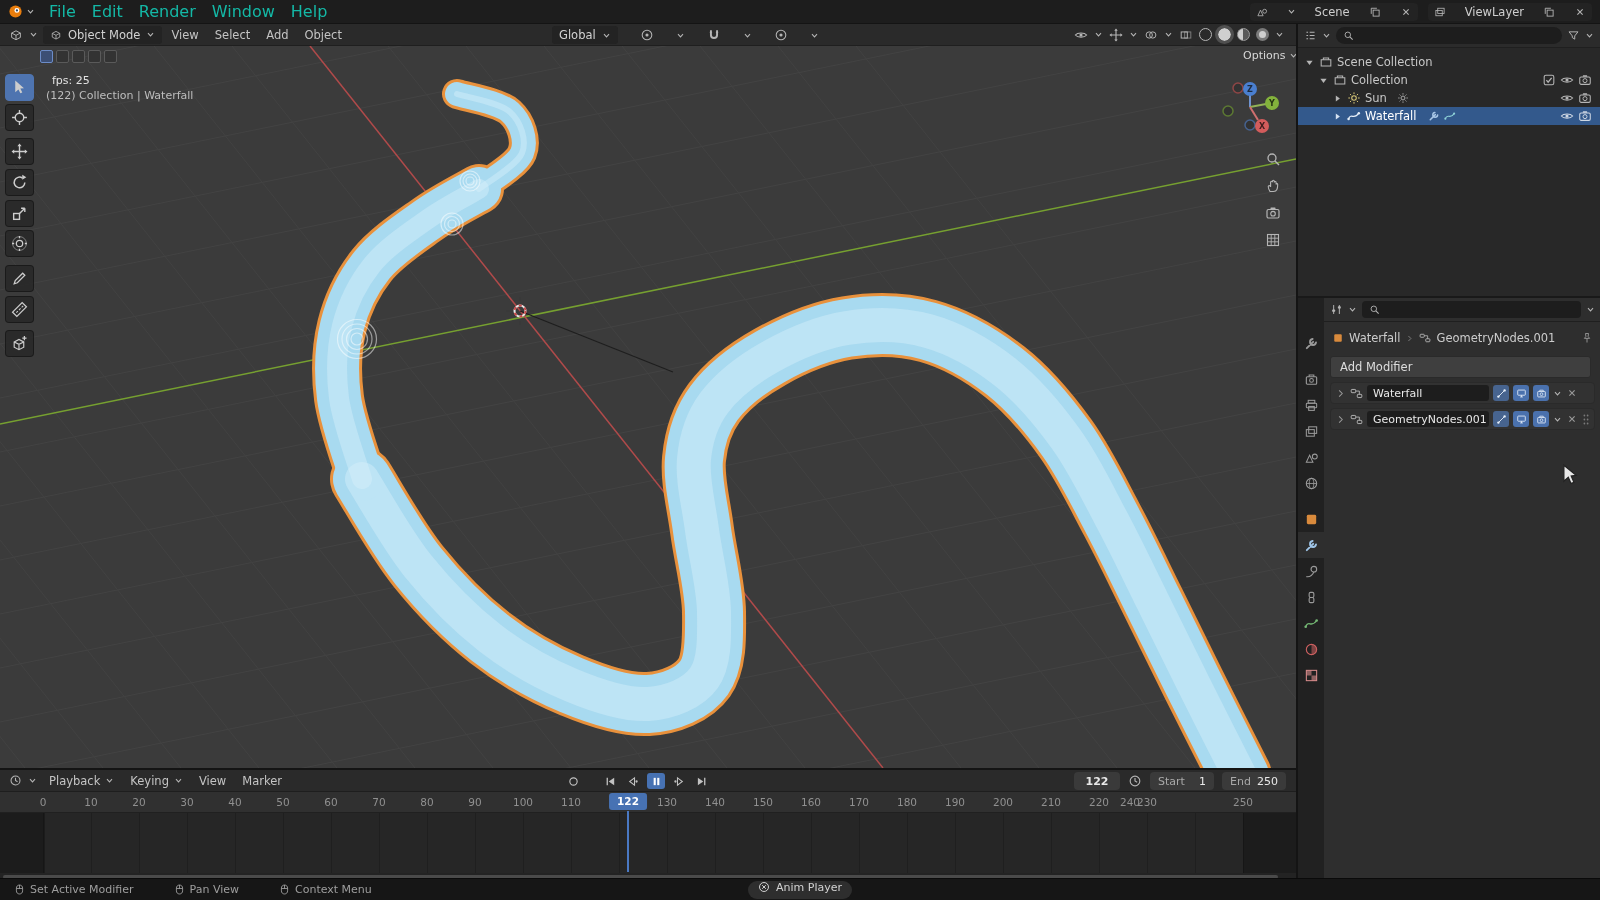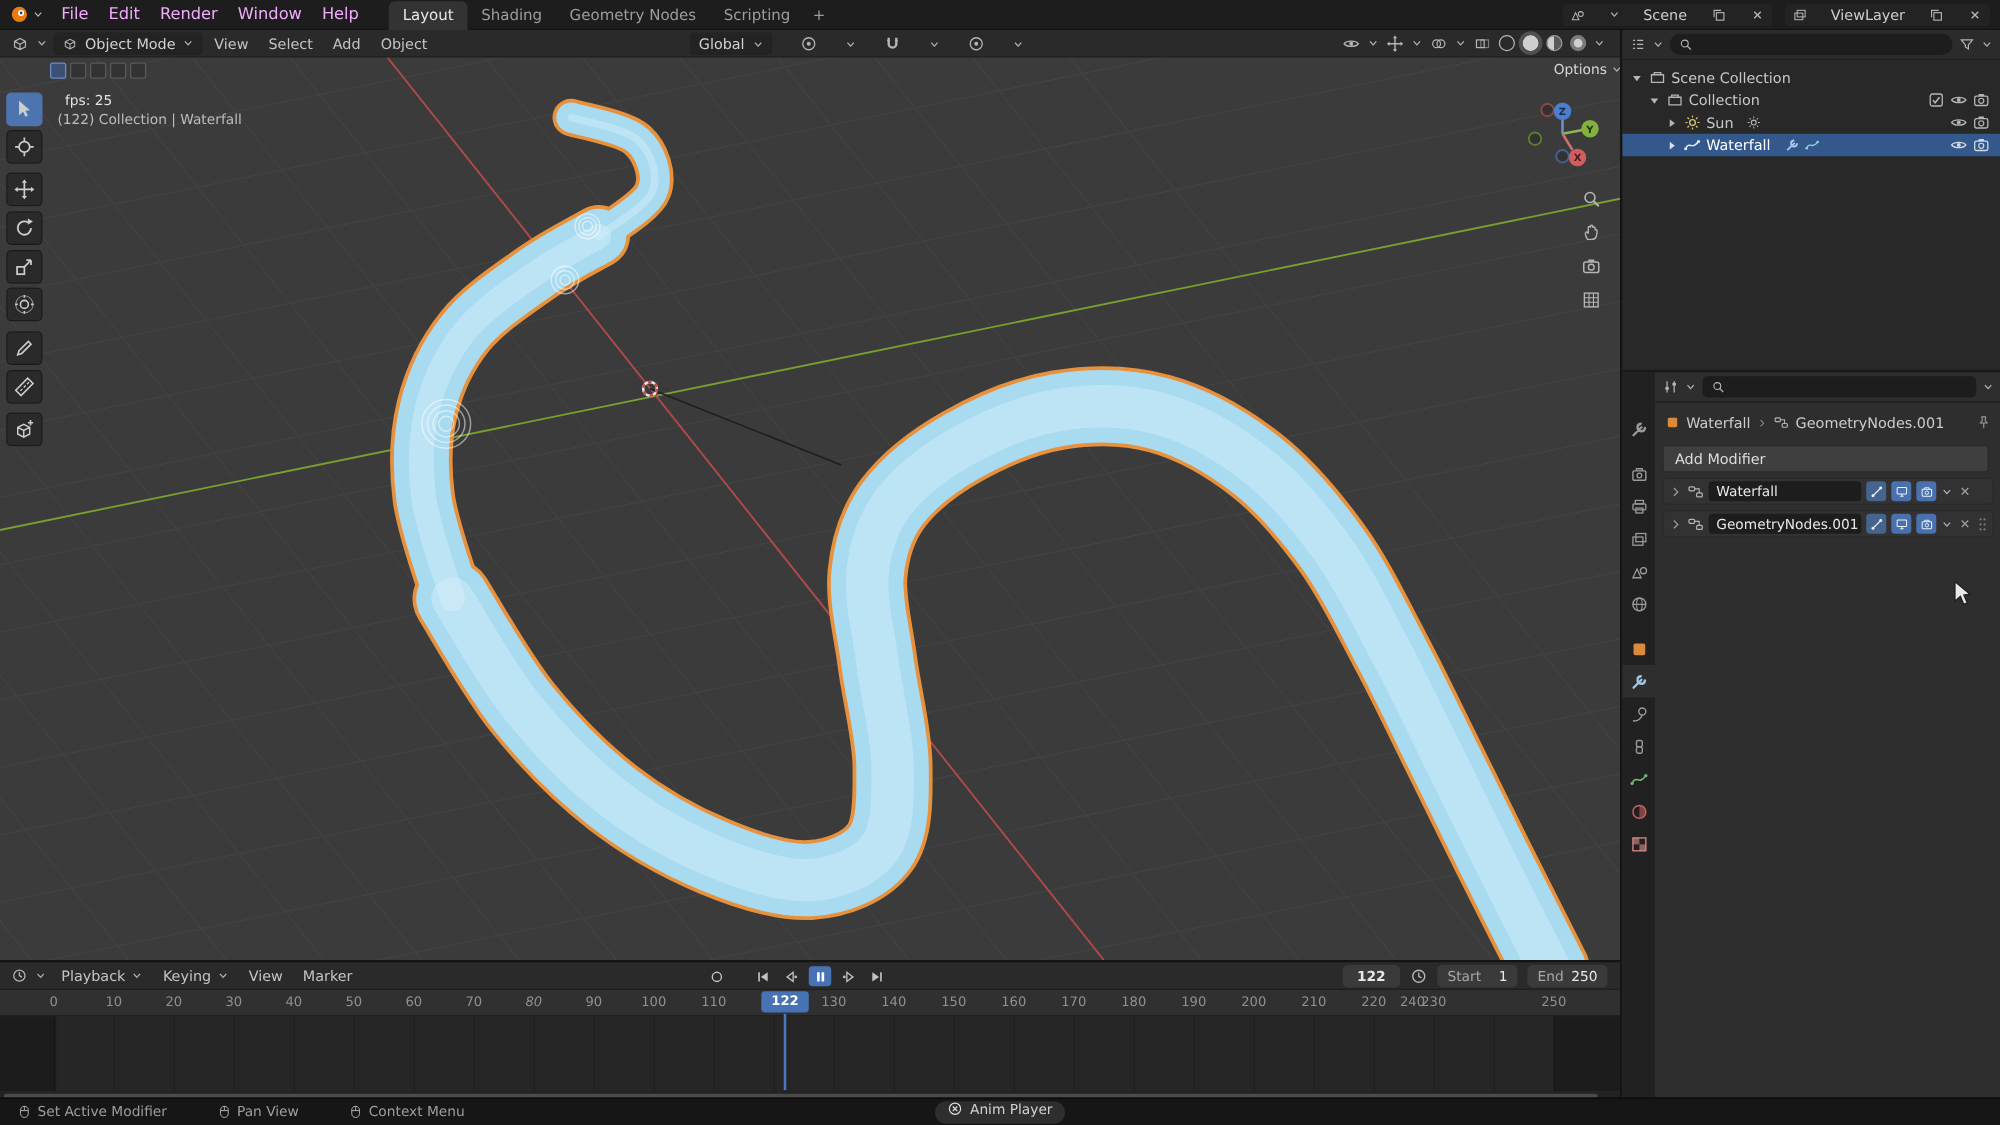--- a/index.html
+++ b/index.html
@@ -2,21 +2,21 @@
 <html><head>
 <meta charset="utf-8">
 <style>
   html,body{margin:0;padding:0;}
   body{width:1600px;height:900px;background:#1d1d1d;font-family:"DejaVu Sans","Liberation Sans",sans-serif;font-size:12px;color:#c6c6c6;overflow:hidden;user-select:none;position:relative;}
   svg.ic{display:block;color:#b5b5b5;}
   .car{width:9px;height:9px;color:#8a8a8a;}
   
   #topbar{position:absolute;left:0;top:0;width:1600px;height:24px;background:#1d1d1d;display:flex;align-items:center;border-bottom:1px solid #141414;box-sizing:border-box;}
   .logo{display:flex;align-items:center;gap:3px;padding:0 6px 0 8px;}
-  .mi{padding:3px 8px;color:#f0abfc;font-size:13px;white-space:nowrap;}
+  .mi{padding:3px 8px;color:#14b8a6;font-size:16px;white-space:nowrap;}
   #ws-tabs{display:flex;align-items:flex-end;margin-left:16px;height:24px;}
   .ws{padding:4px 11px 5px;border-radius:5px 5px 0 0;color:#9d9d9d;font-size:12px;white-space:nowrap;}
   .ws.active{background:#333333;color:#e8e8e8;}
   .ws.plus{padding:4px 7px 5px;color:#9d9d9d;}
   #tb-right{margin-left:auto;display:flex;align-items:center;gap:10px;padding-right:8px;}
   .tb-widget{display:flex;align-items:center;gap:19px;background:#232323;border-radius:4px;padding:2px 6px;font-size:11.5px;color:#cfcfcf;justify-content:space-between;}
   .mini{width:12px;height:12px;color:#9a9a9a;}
   
   #viewport{position:absolute;left:0;top:24px;width:1296px;height:744px;}
   #vp-header{position:relative;height:22px;background:#2a2a2a;display:flex;align-items:center;gap:2px;padding:0 6px;box-sizing:border-box;border-bottom:1px solid #1f1f1f;}
@@ -339,27 +339,20 @@
       </svg>
     <svg class="ic car">
         <use href="#i-caret"></use>
       </svg>
   </div>
   <div class="mi">File</div>
   <div class="mi">Edit</div>
   <div class="mi">Render</div>
   <div class="mi">Window</div>
   <div class="mi">Help</div>
-  <div id="ws-tabs">
-    <div class="ws active">Layout</div>
-    <div class="ws">Shading</div>
-    <div class="ws">Geometry Nodes</div>
-    <div class="ws">Scripting</div>
-    <div class="ws plus">+</div>
-  </div>
   <div id="tb-right">
     <div class="tb-widget">
       <svg class="ic mini">
           <use href="#i-scenecone"></use>
         </svg>
       <svg class="ic car">
           <use href="#i-caret"></use>
         </svg>
       <span>Scene</span>
       <svg class="ic mini">
@@ -722,21 +715,21 @@
   <div id="tl-ruler">
     <div id="ph-badge">122</div>
   <span class="tick" style="left: 43px;">0</span>
       <span class="tick" style="left: 91px;">10</span>
       <span class="tick" style="left: 139px;">20</span>
       <span class="tick" style="left: 187px;">30</span>
       <span class="tick" style="left: 235px;">40</span>
       <span class="tick" style="left: 283px;">50</span>
       <span class="tick" style="left: 331px;">60</span>
       <span class="tick" style="left: 379px;">70</span>
-      <span class="tick" style="left: 427px; font-style: italic;">80</span>
+      <span class="tick" style="left: 427px;">80</span>
       <span class="tick" style="left: 475px;">90</span>
       <span class="tick" style="left: 523px;">100</span>
       <span class="tick" style="left: 571px; text-align: right;">110</span>
       <span class="tick" style="left: 619px;">120</span>
       <span class="tick" style="left: 667px;">130</span>
       <span class="tick" style="left: 715px;">140</span>
       <span class="tick" style="left: 763px;">150</span>
       <span class="tick" style="left: 811px;">160</span>
       <span class="tick" style="left: 859px;">170</span>
       <span class="tick" style="left: 907px;">180</span>

